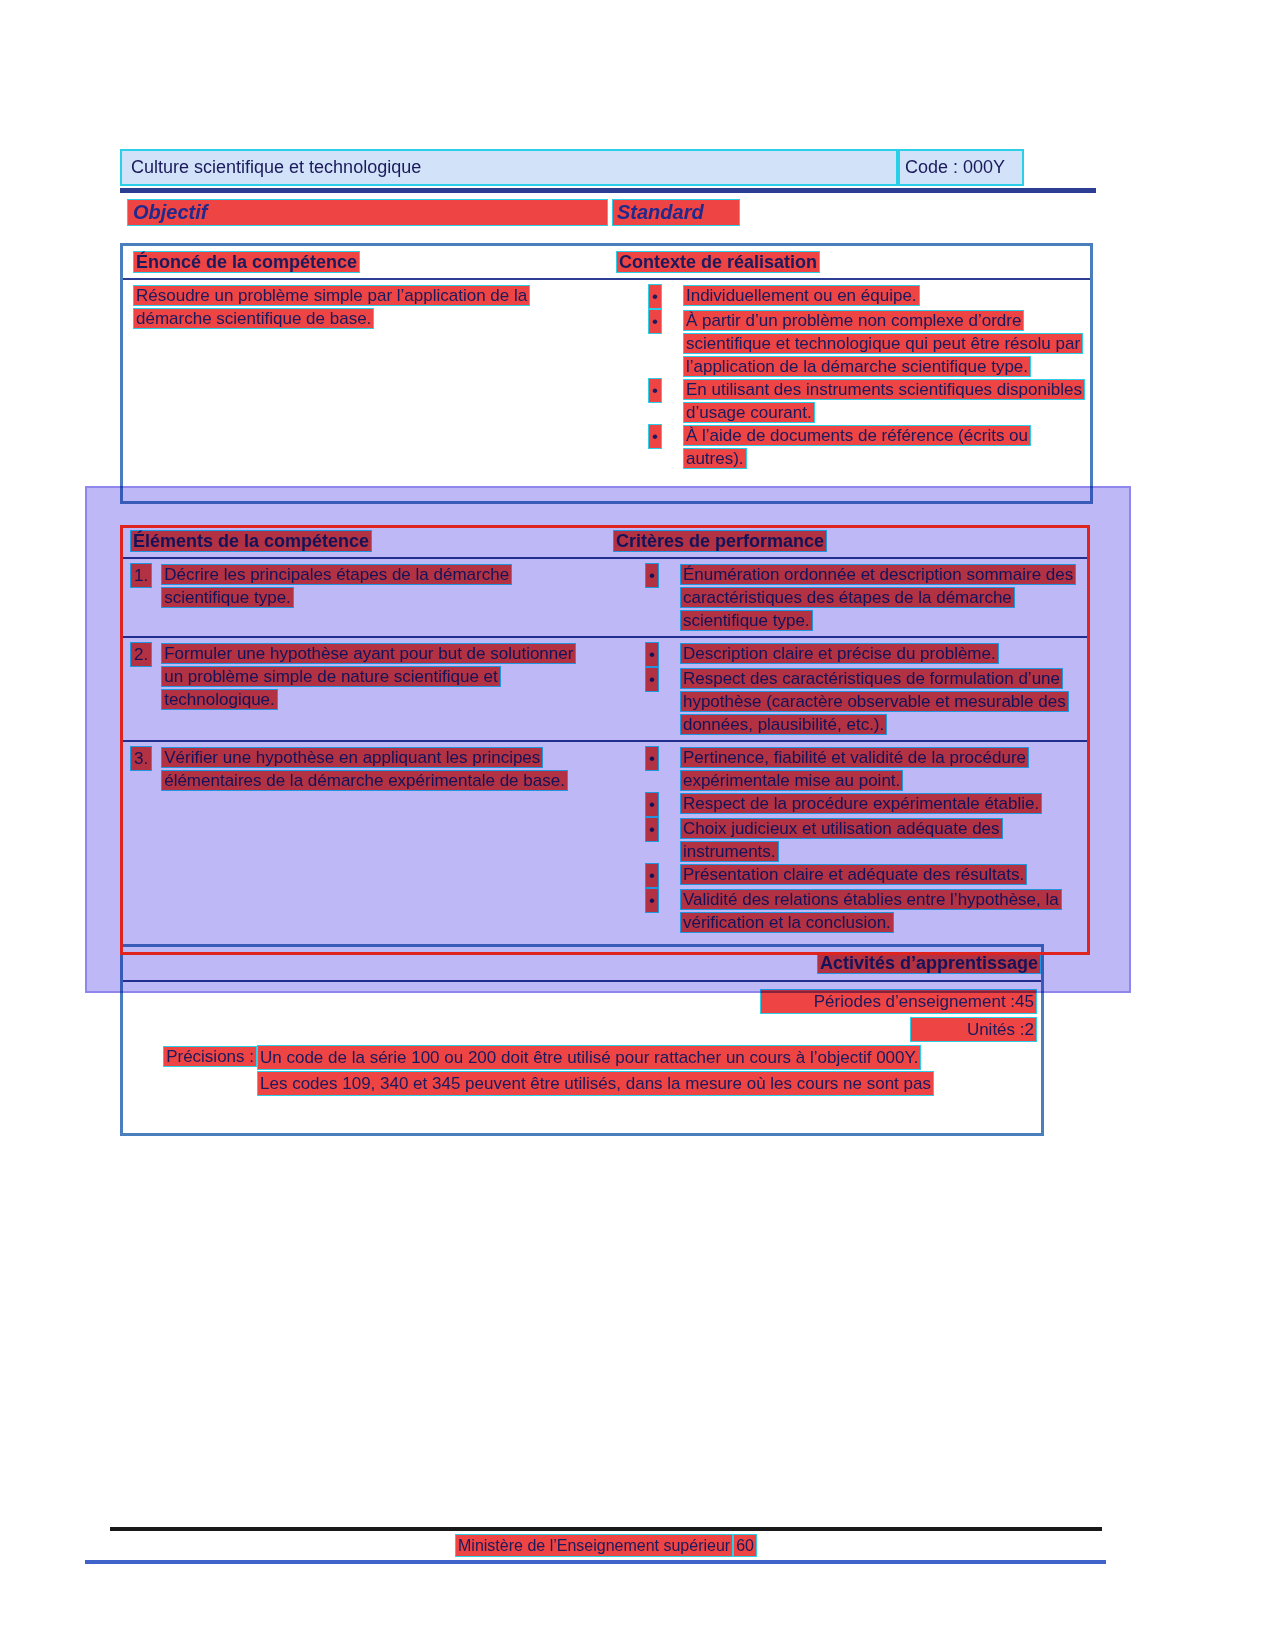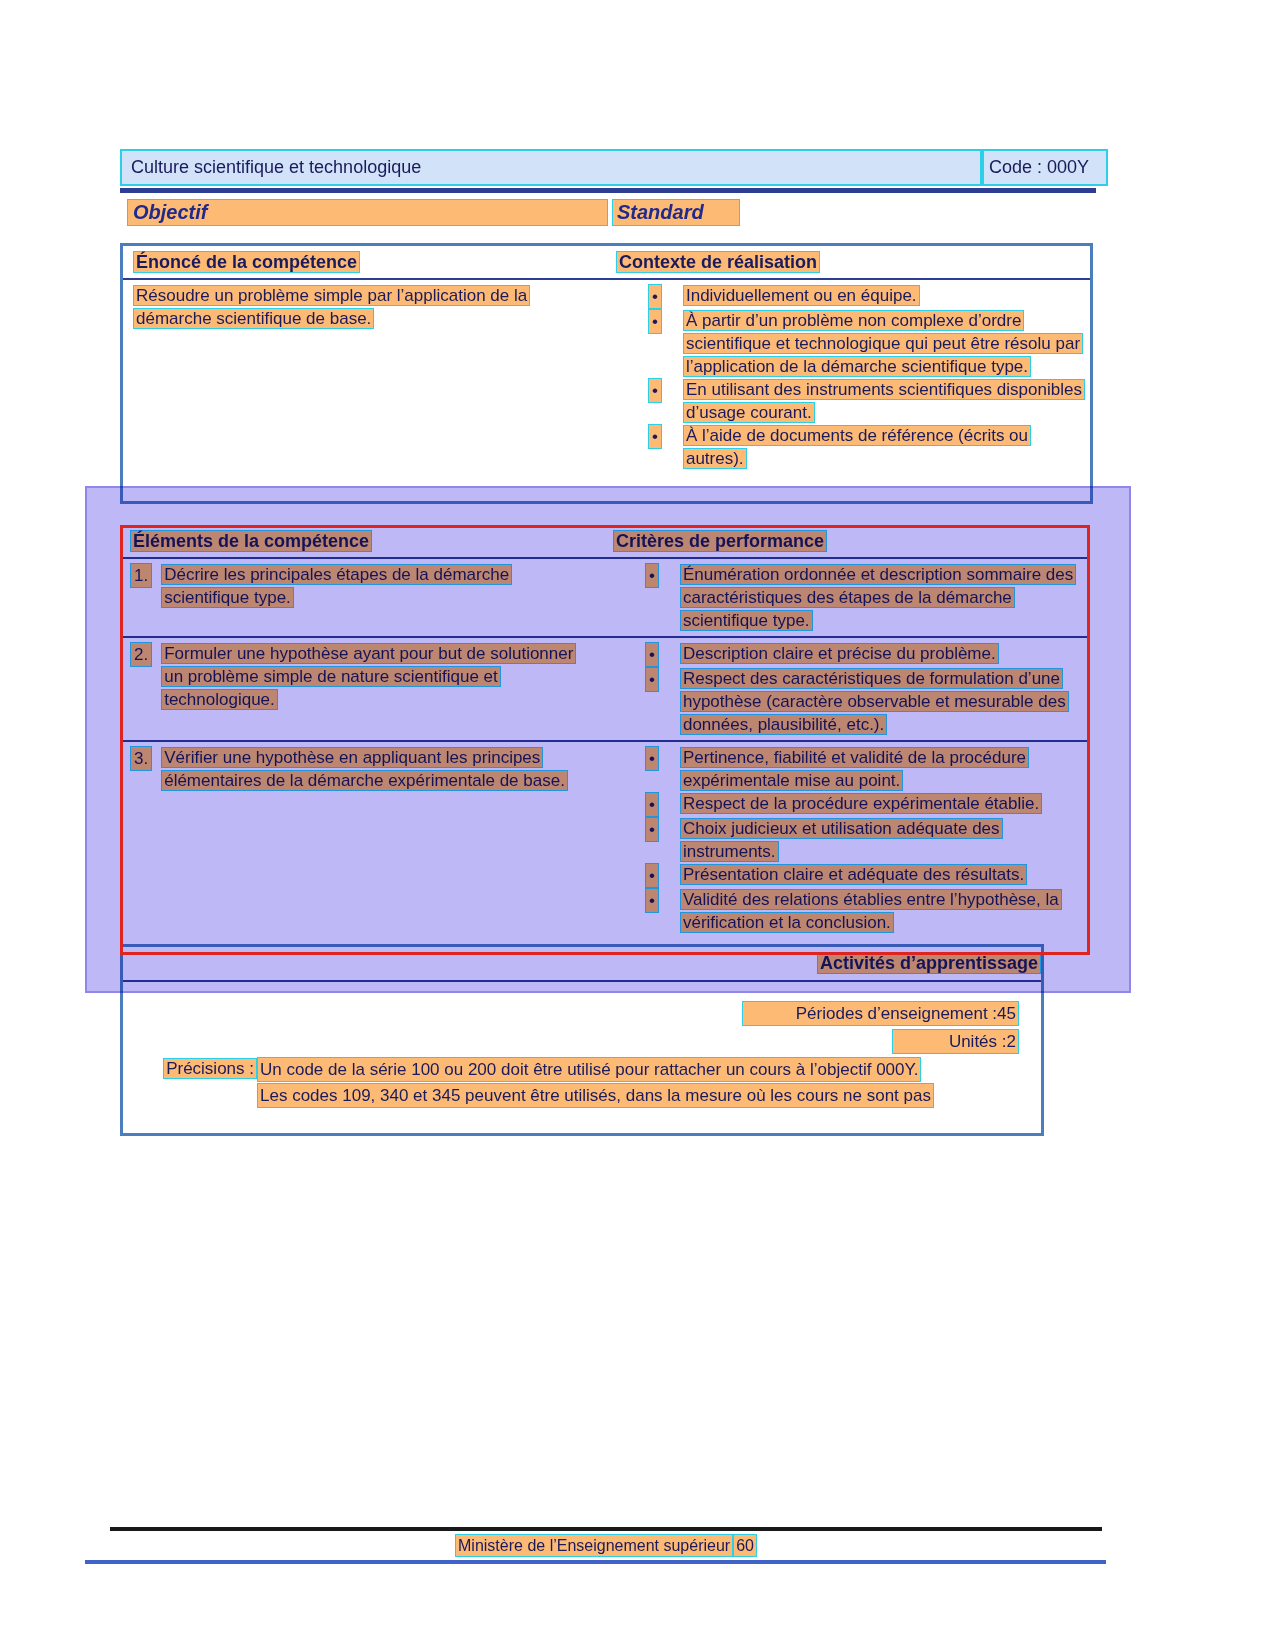--- a/index.html
+++ b/index.html
@@ -10,30 +10,30 @@
     height: 1651px;
     background: #ffffff;
     font-family: "Liberation Sans", sans-serif;
     font-size: 17px;
     line-height: 23px;
     color: #1a1a5c;
     overflow: hidden;
   }
   
   .hl {
-    background: #fdba74;
+    background: #ef4444;
     border: 1px solid #2bcfe8;
     padding: 0 2px;
     box-decoration-break: clone;
     -webkit-box-decoration-break: clone;
   }
   .b { font-weight: 700; font-size: 18px; }
 
   
-  .topbar { position: absolute; left: 120px; top: 149px; width: 988px; height: 37px; display: flex; border-radius: 18px; }
+  .topbar { position: absolute; left: 120px; top: 149px; width: 904px; height: 37px; display: flex; border-radius: 18px; }
   .seg { border: 2px solid #2bcfe8; background: #d2e2f8; display: flex; align-items: center; font-size: 18px; }
   .seg-left { flex: 1; padding-left: 9px; }
   .seg-right { width: 126px; padding-left: 5px; }
   .toprule { position: absolute; left: 120px; top: 188px; width: 976px; height: 5px; background: #2c3e94; }
 
   
   .objrow { position: absolute; left: 127px; top: 199px; width: 966px; height: 28px;
             font-size: 20px; font-weight: 700; font-style: italic; color: #202a8c; }
   .obj-box { position: absolute; left: 0; top: 0; width: 481px; height: 27px; display: flex; align-items: center; padding-left: 5px; }
   .std-box { position: absolute; left: 485px; top: 0; width: 128px; height: 27px; display: flex; align-items: center; padding-left: 4px; }
@@ -70,21 +70,21 @@
     background: #beb8f7; border: 2px solid #8f87ec;
     mix-blend-mode: multiply; z-index: 5; pointer-events: none;
   }
   .redframe {
     position: absolute; left: 120px; top: 525px; width: 970px; height: 430px;
     border: 3px solid #df231e; background: transparent; z-index: 6; pointer-events: none;
   }
 
   
   .t3-head { border-bottom: 2px solid #2c3e94; padding: 5px 0 4px 10px; min-height: 35px; }
-  .t3-body { padding: 7px 22px 0 10px; margin-top: 12px; }
+  .t3-body { padding: 7px 4px 0 10px; }
   .kv { margin-bottom: 3px; }
   .kvwrap { display: inline-flex; }
   .w252 { width: 252px; }
   .w124 { width: 112px; }
   .prec { display: flex; margin-top: 1px; }
   .preclabel { flex: none; width: 124px; }
   .preclines { flex: 1; }
   .pline { display: block; width: fit-content; margin-bottom: 1px; }
 
   

